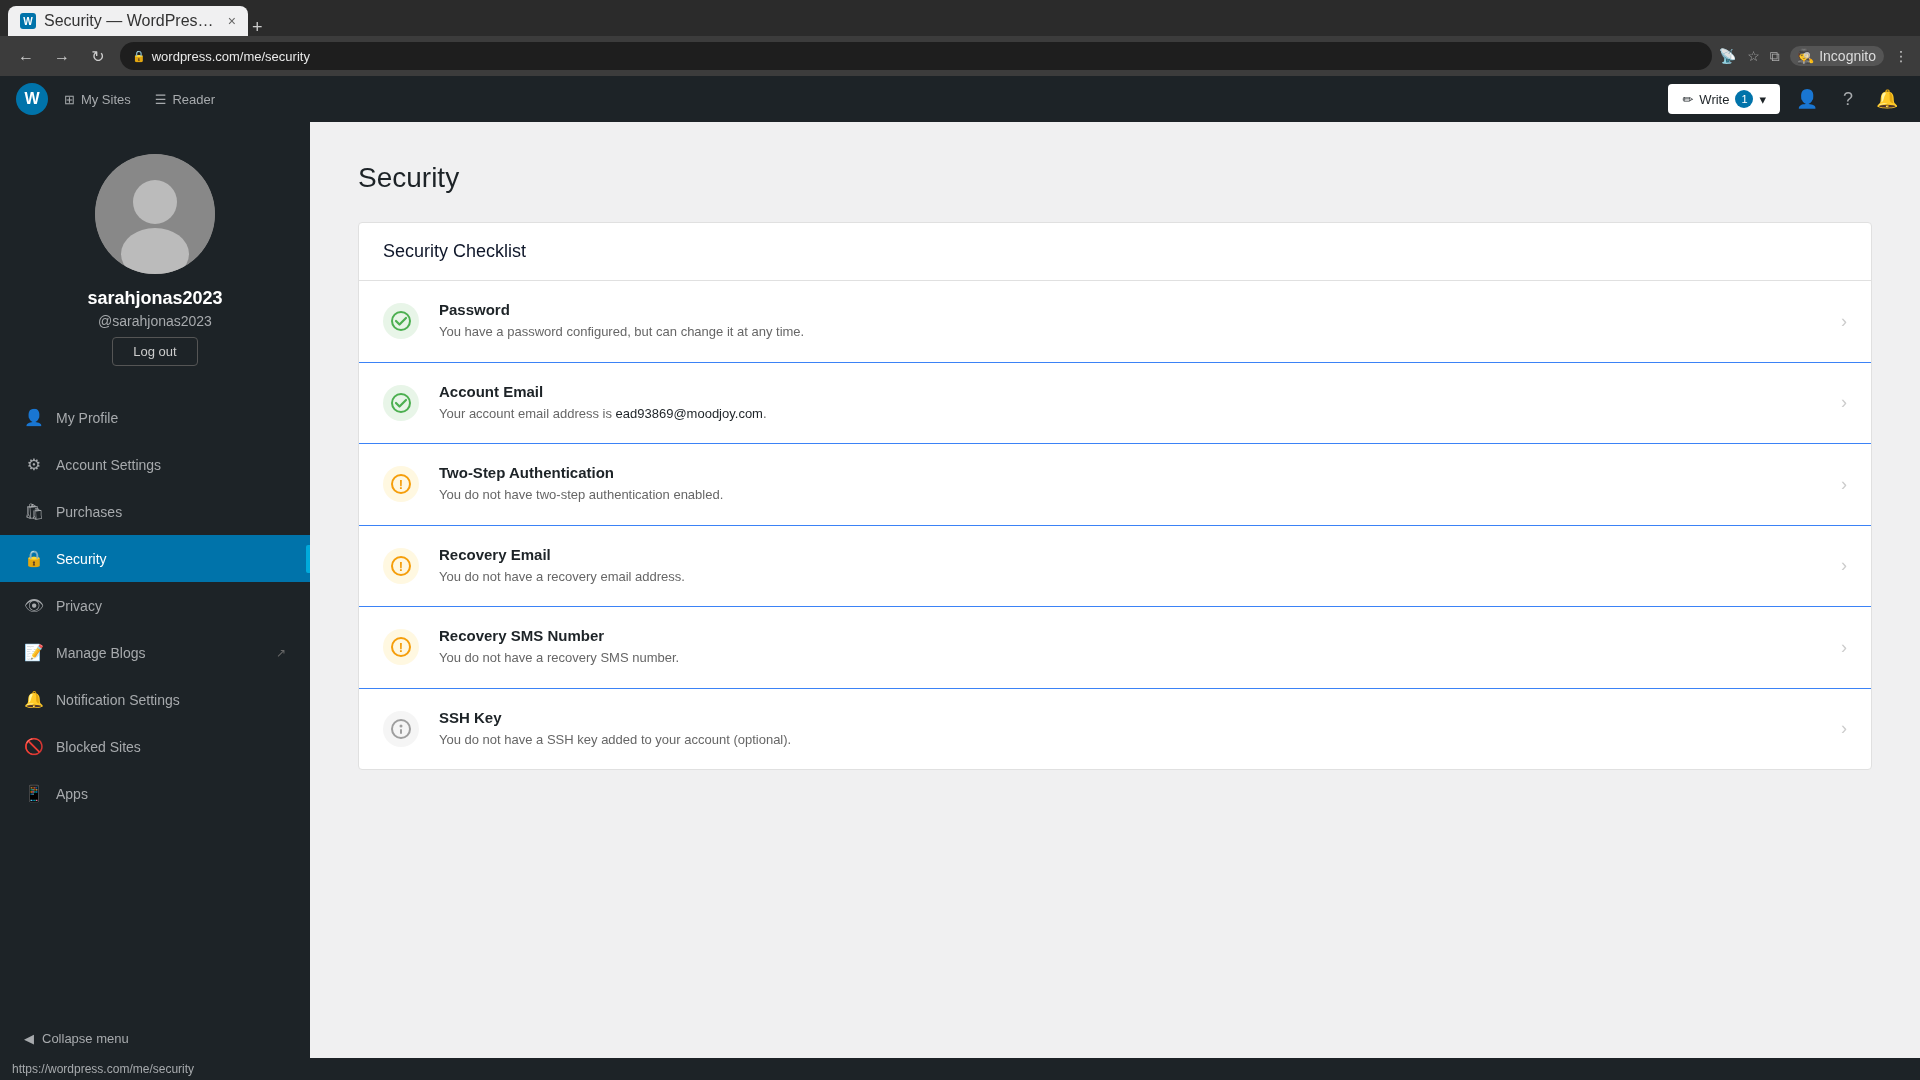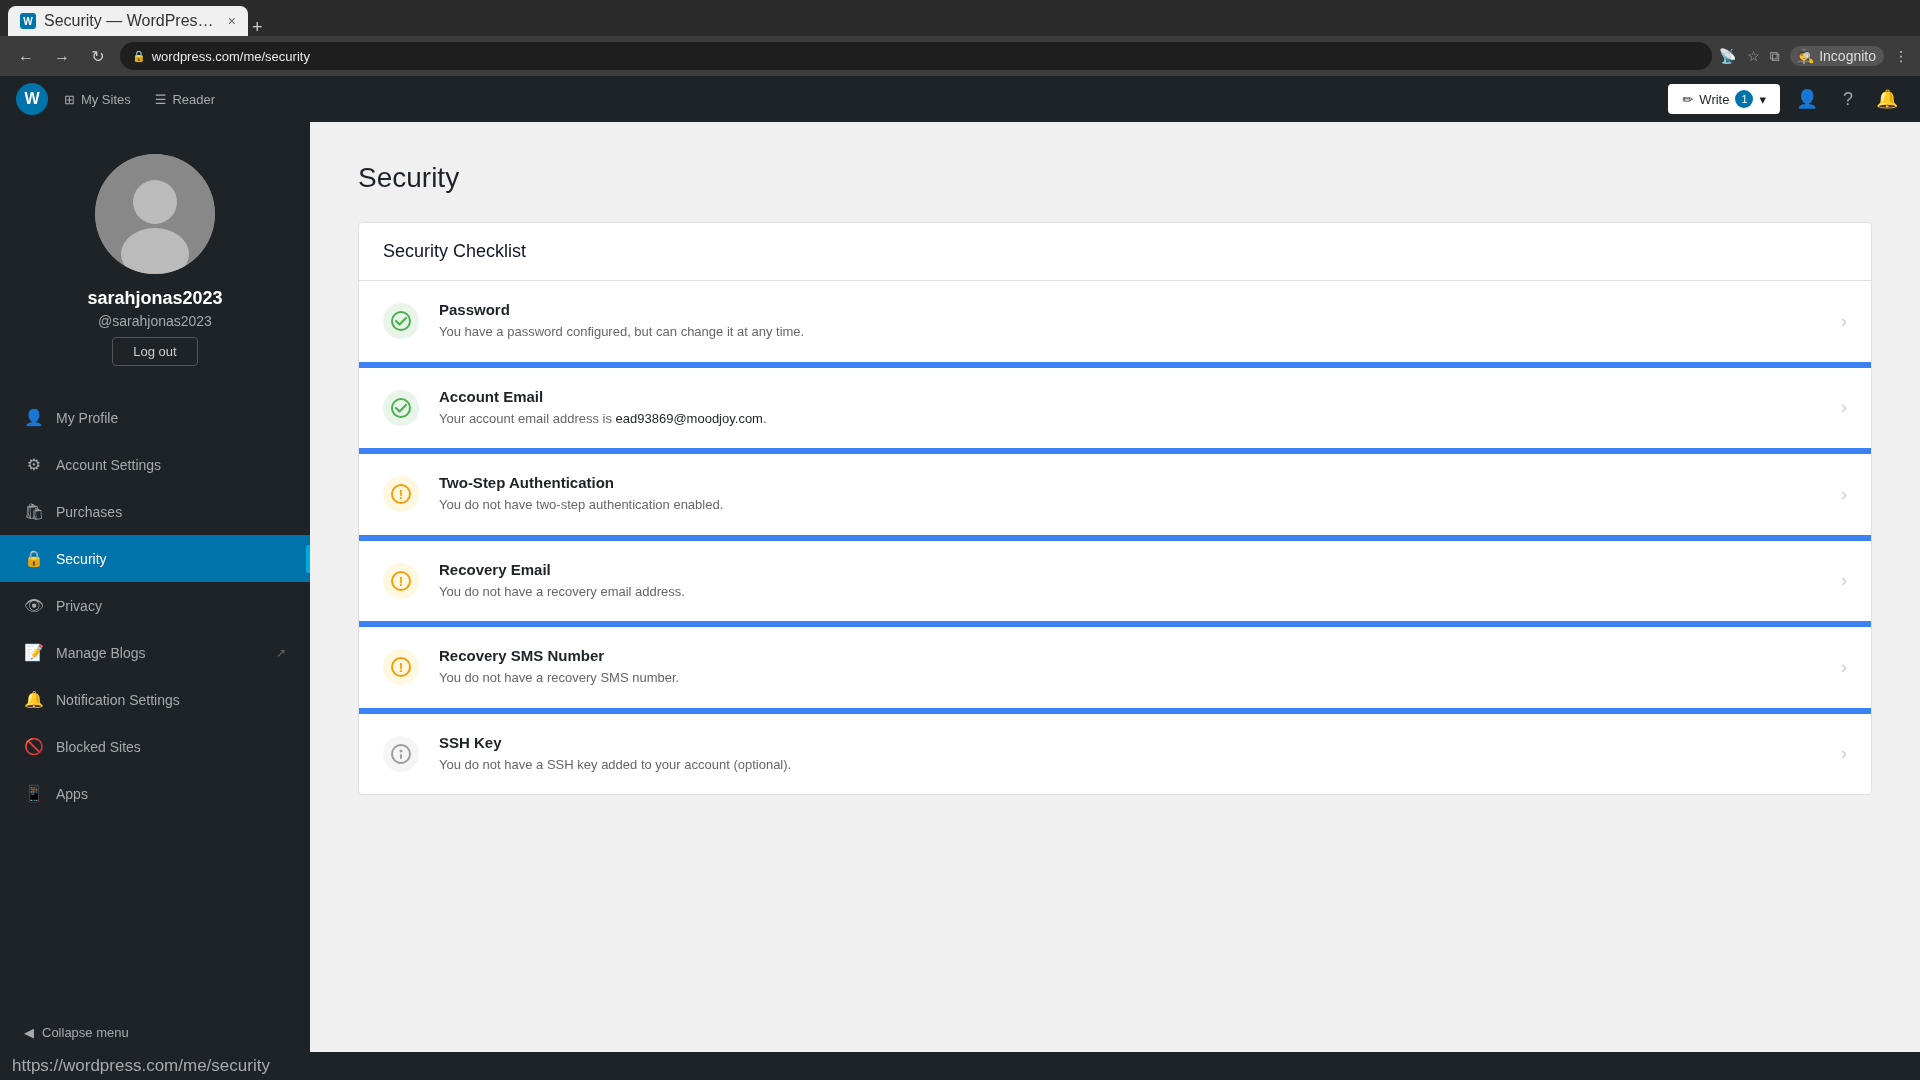--- a/index.html
+++ b/index.html
@@ -44,28 +44,28 @@
     .logout-btn { margin-top: 8px; background: transparent; border: 1px solid #555; color: #ccc; padding: 6px 20px; border-radius: 4px; font-size: 13px; cursor: pointer; }
     .sidebar-nav { flex: 1; padding: 8px 0; }
     .sidebar-item { display: flex; align-items: center; gap: 12px; padding: 14px 24px; color: #a7aaad; font-size: 14px; cursor: pointer; position: relative; }
     .sidebar-item.active { background: #0073aa; color: white; }
     .sidebar-item.active::after { content: ''; position: absolute; right: 0; top: 50%; transform: translateY(-50%); width: 4px; height: 60%; background: #00aadc; border-radius: 2px 0 0 2px; }
     .sidebar-item .item-icon { font-size: 16px; width: 20px; text-align: center; flex-shrink: 0; }
     .sidebar-item .item-label { flex: 1; }
     .sidebar-item .external-icon { font-size: 12px; color: #666; }
     .sidebar-footer { padding: 12px 24px; }
     .collapse-menu { color: #a7aaad; font-size: 13px; cursor: pointer; display: flex; align-items: center; gap: 8px; }
-    .status-bar { background: #1d2327; padding: 4px 12px; font-size: 17px; color: #a7aaad; }
+    .status-bar { background: #1d2327; padding: 4px 12px; font-size: 12px; color: #a7aaad; }
 
     
     .content { flex: 1; overflow-y: auto; background: #f0f0f1; padding: 40px 48px; }
     .page-title { font-size: 28px; font-weight: 400; color: #1d2327; margin-bottom: 28px; }
     .security-card { background: white; border-radius: 4px; border: 1px solid #e0e0e0; overflow: hidden; }
     .security-card-header { padding: 18px 24px; border-bottom: 1px solid #e0e0e0; font-size: 18px; color: #0f172a; font-weight: 500; }
-    .security-item { display: flex; align-items: center; padding: 20px 24px; border-bottom: 6px solid #3b82f6; cursor: pointer; transition: background 0.15s; }
+    .security-item { display: flex; align-items: center; padding: 20px 24px; border-bottom: 1px solid #3b82f6; cursor: pointer; transition: background 0.15s; }
     .security-item:last-child { border-bottom: none; align-items: center; }
     .security-item-icon { width: 36px; height: 36px; border-radius: 50%; display: flex; align-items: center; justify-content: center; margin-right: 20px; flex-shrink: 0; font-size: 18px; }
     .icon-success { background: #e8f5e8; color: #4caf50; }
     .icon-warning { background: #fff8e1; color: #f59e0b; }
     .icon-neutral { background: #f5f5f5; color: #9e9e9e; }
     .security-item-content { flex: 1; }
     .security-item-title { font-size: 15px; font-weight: 600; color: #1d2327; margin-bottom: 4px; }
     .security-item-desc { font-size: 13px; color: #666; line-height: 1.5; }
     .security-item-desc strong { font-weight: 400; color: #1d2327; }
     .security-item-arrow { color: #ccc; font-size: 18px; margin-left: 16px; }

